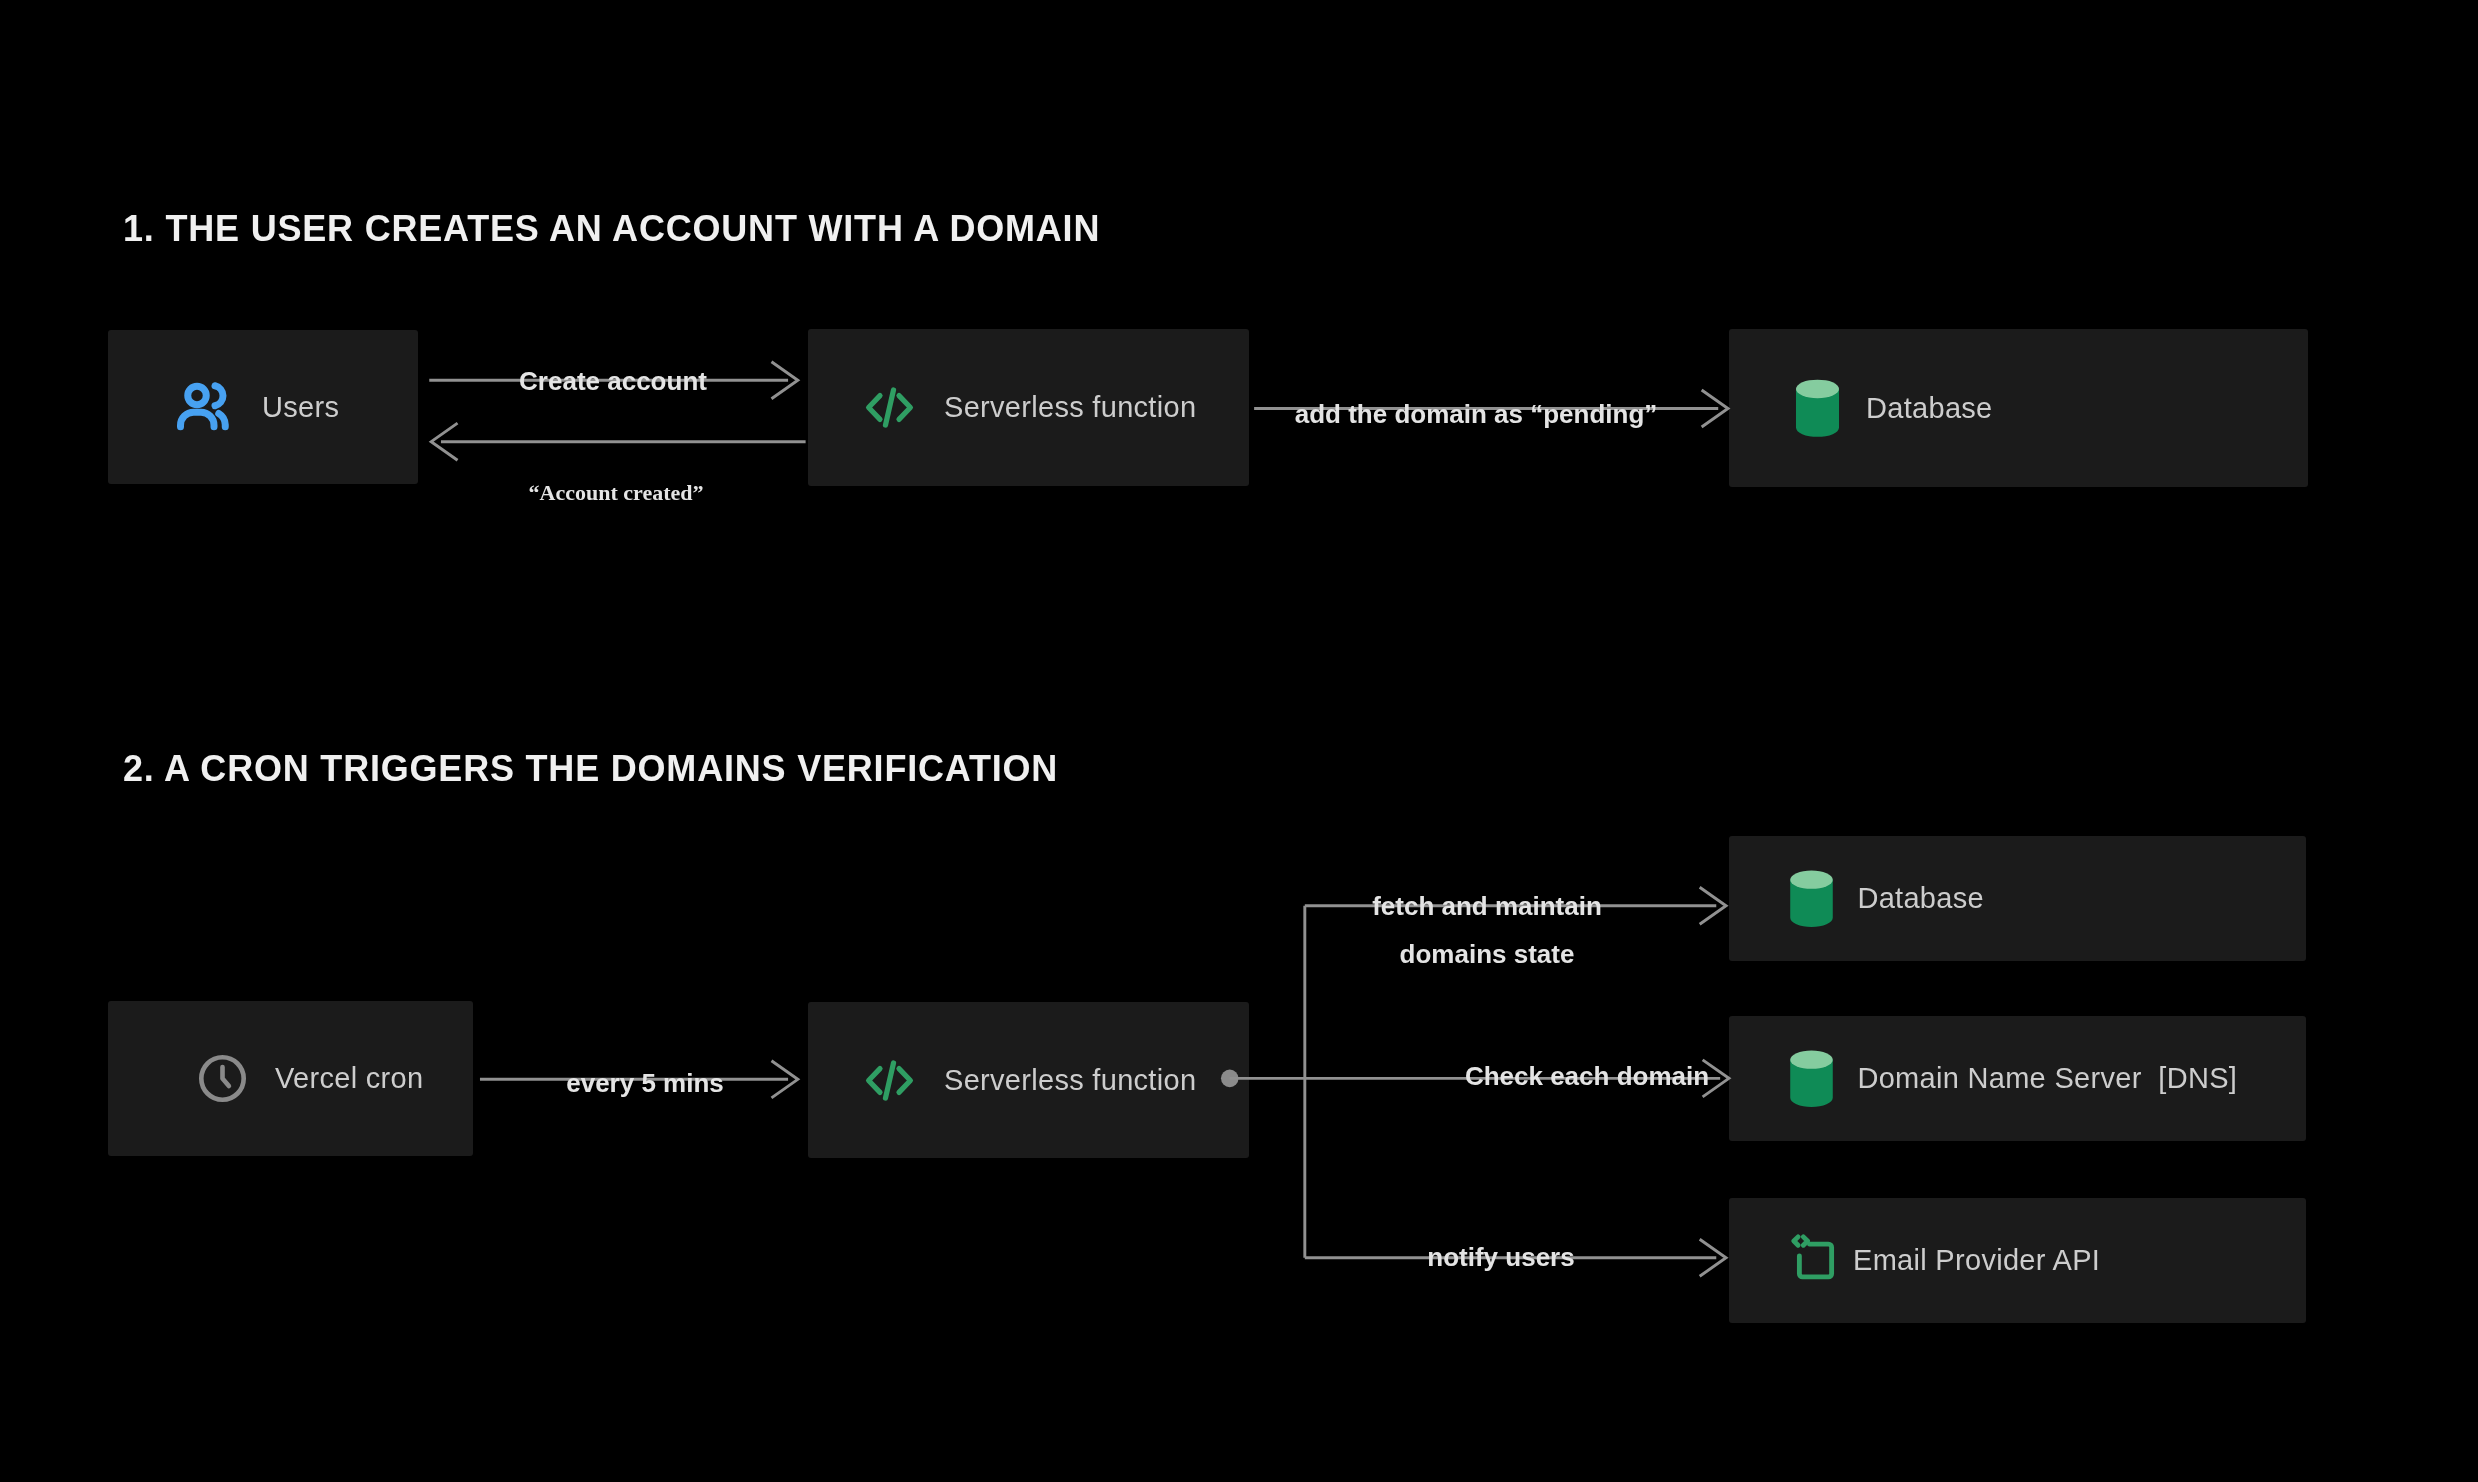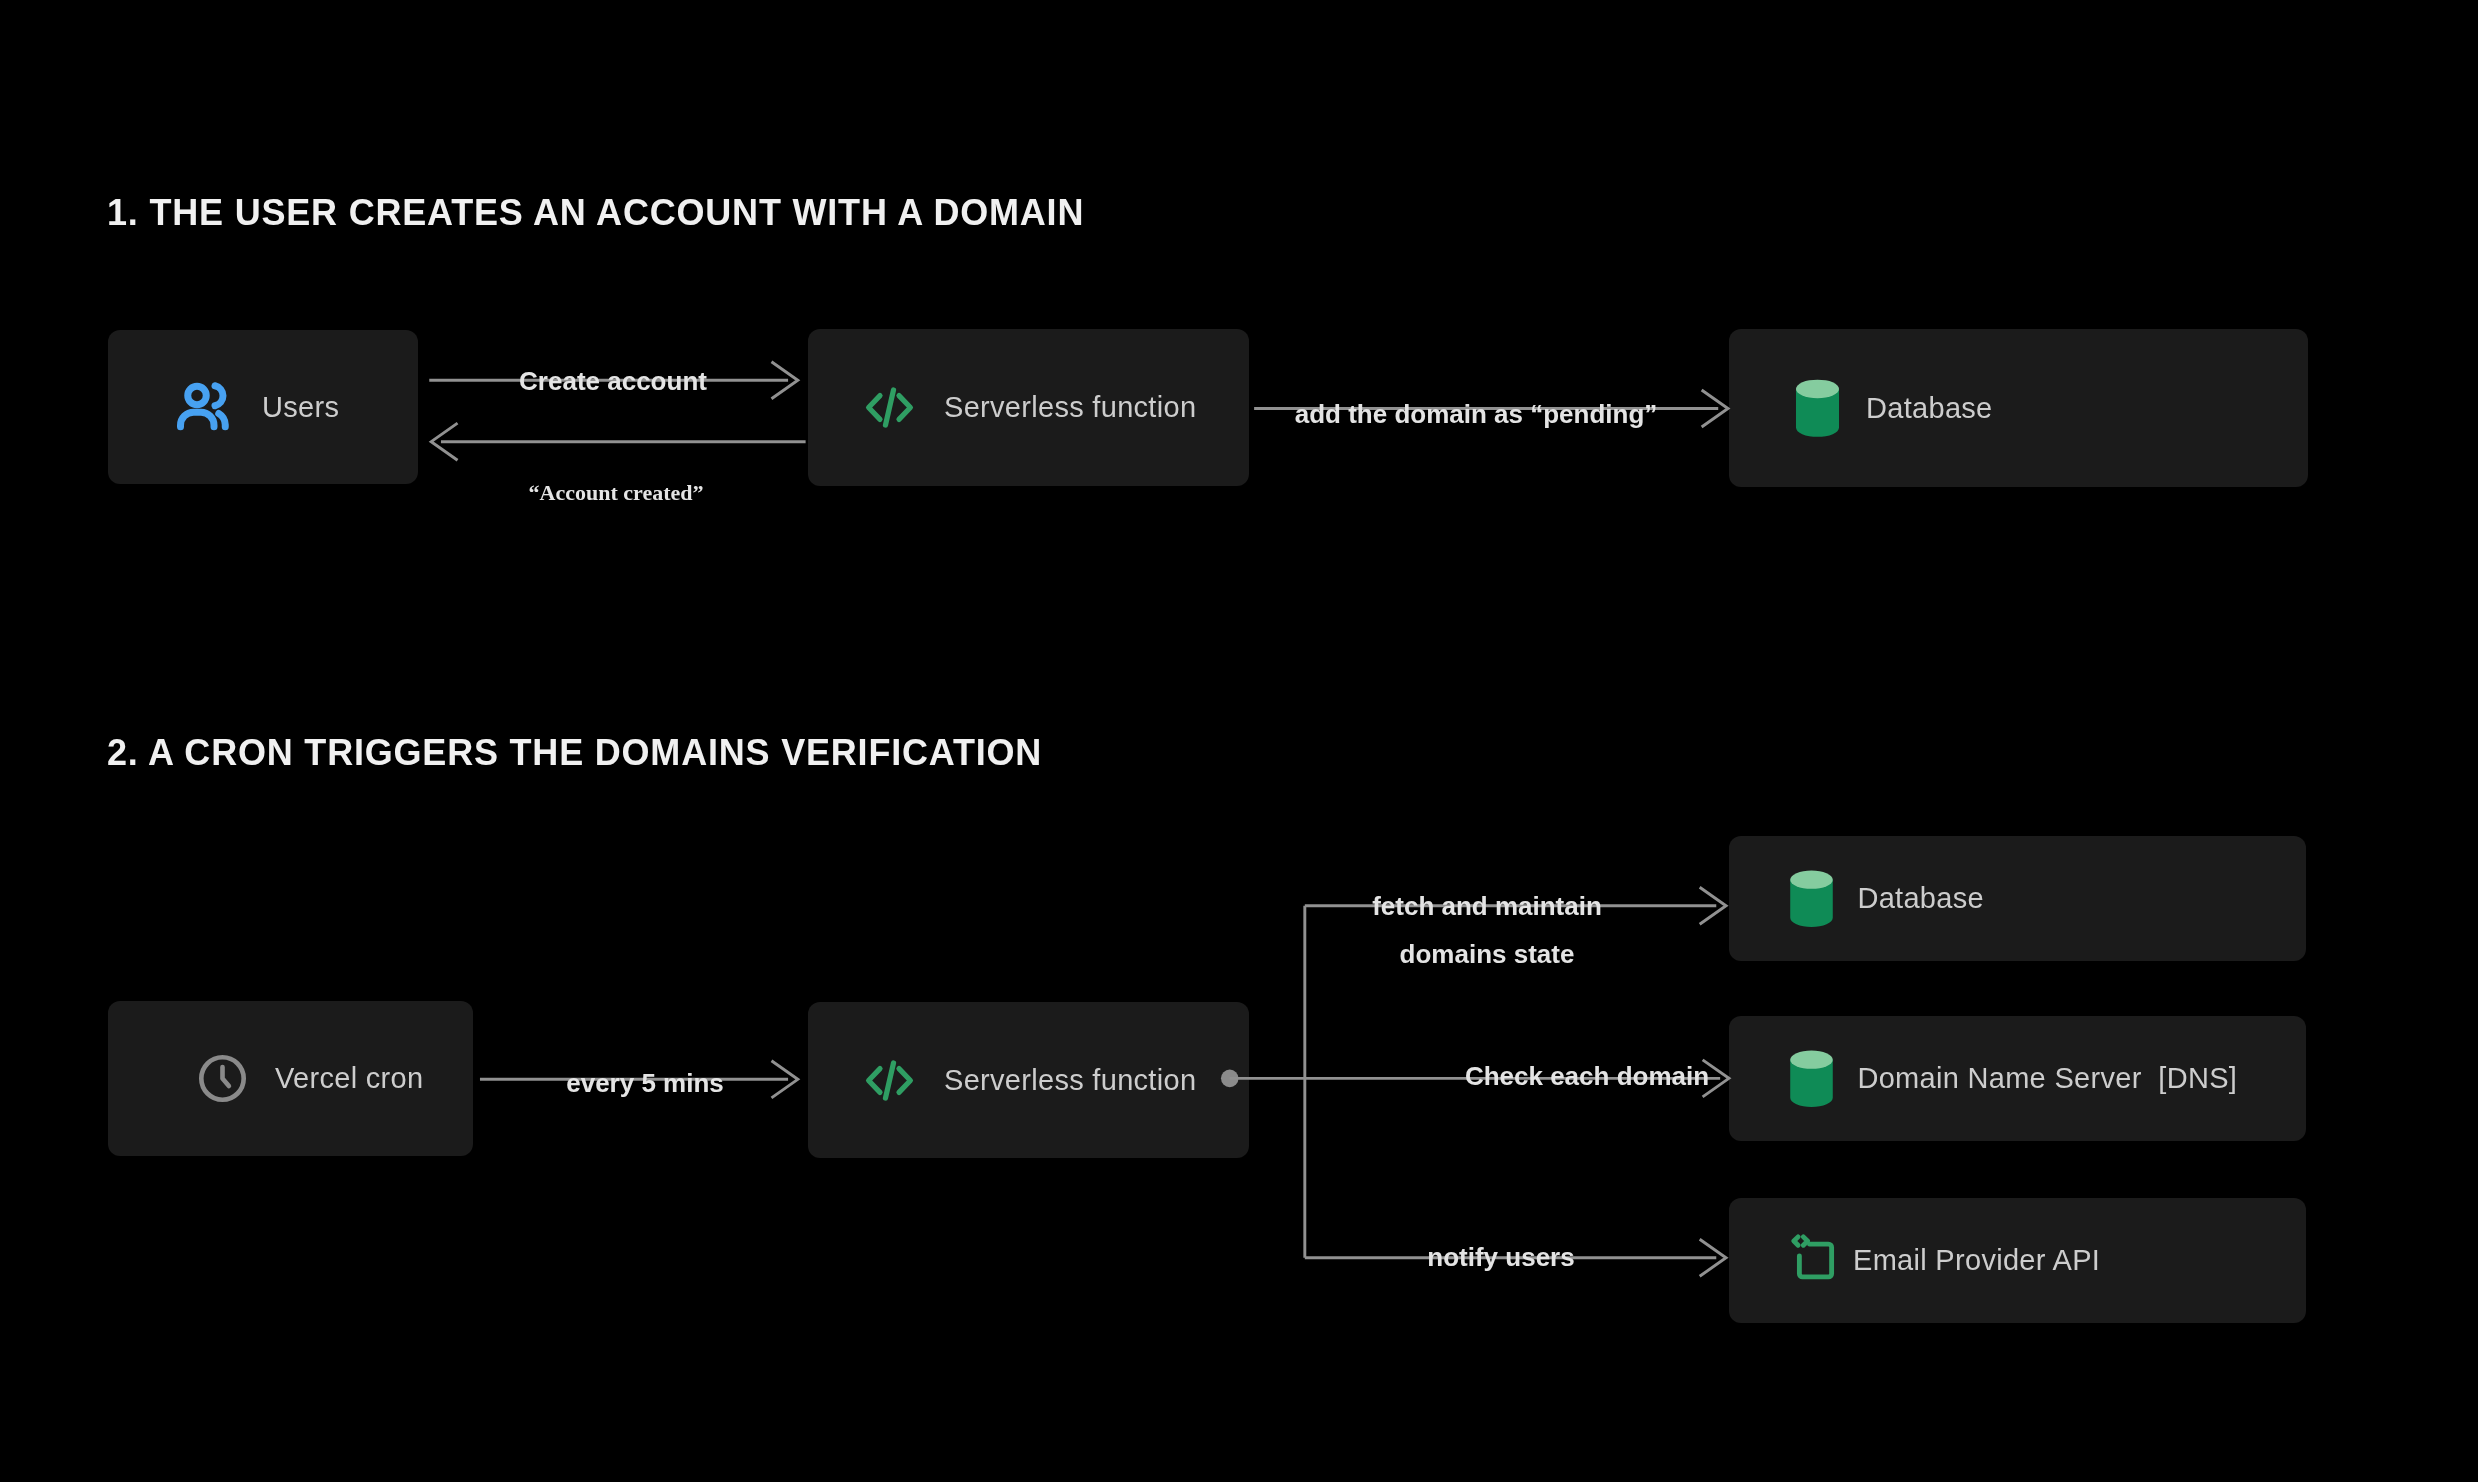--- a/index.html
+++ b/index.html
@@ -2,26 +2,26 @@
 <html><head>
 <meta charset="utf-8">
 <style>
   html,body{margin:0;padding:0;background:#000;}
   .canvas{
     position:relative;width:2478px;height:1482px;background:#000;
     font-family:"Liberation Sans", sans-serif;overflow:hidden;
   }
   .wires{position:absolute;left:0;top:0;width:2478px;height:1482px;pointer-events:none;}
   .sec-title{
-    position:absolute;margin:0;font-size:36px;font-weight:700;letter-spacing:0.8px;
+    position:absolute;margin:16px;font-size:36px;font-weight:700;letter-spacing:0.8px;
     color:#f0f0f0;white-space:nowrap;
   }
   .node{
     position:absolute;display:flex;align-items:center;gap:26px;
-    background:#1b1b1b;border-radius:12px;box-sizing:border-box;padding-left:60px;
+    background:#1b1b1b;border-radius:3px;box-sizing:border-box;padding-left:60px;
   }
   .node .icon{display:flex;align-items:center;justify-content:center;flex:0 0 auto;}
   .node-label{font-size:29px;color:#cdcdcd;white-space:pre;letter-spacing:0.3px;}
   .edge-label{
     position:absolute;transform:translateX(-50%);font-size:26px;font-weight:700;
     color:#e4e4e4;white-space:nowrap;margin-top:24px;
   }
   .edge-label.mono{font-family:Liberation Serif, serif;font-size:22px;font-weight:700;}
   svg.glyph{display:block;}
 </style>

